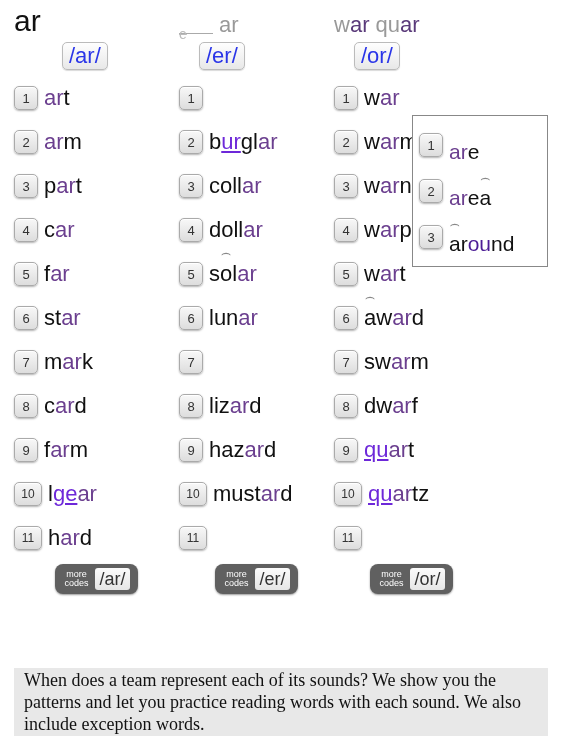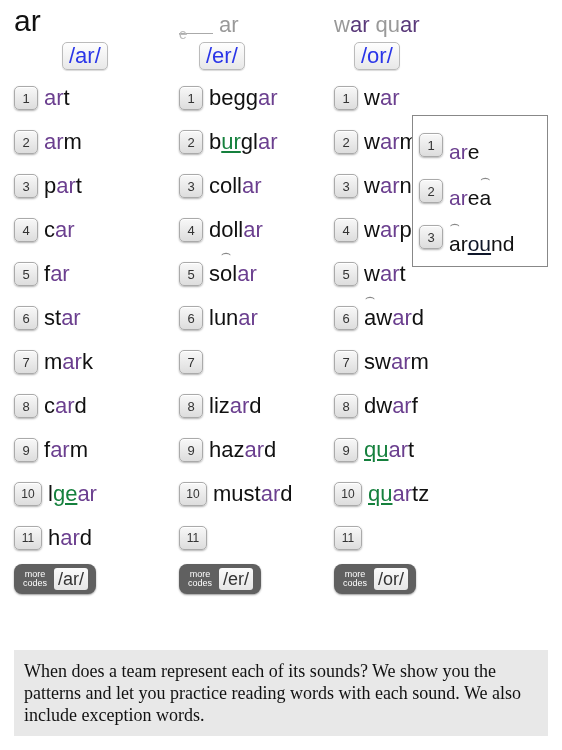--- a/index.html
+++ b/index.html
@@ -63,43 +63,43 @@
     margin-right:6px;
     flex: 0 0 24px;
   }
   .num.wide { width:28px; flex:0 0 28px; font-size:12px;}
   .word {
     font-size:22px;
     color:#111;
     white-space:nowrap;
   }
   .word .hl { color:#6b3f8f; }
-  .word .u { text-decoration: underline; color:#15803d; }
-  .word .u2 { text-decoration: underline; color:#0f172a; }
+  .word .u { text-decoration: underline; color:#6d28d9; }
+  .word .u2 { color:#4c1d95; }
   .word .mac { position:relative; }
   .word .mac::after{
     content:'⌢';
     position:absolute;
     top:-17px; left:0; right:0; text-align:center;
     font-size:16px; color:#888;
   }
 
   .side-box {
     position:absolute;
     top: 115px; right: 14px;
     width: 136px;
     border:1px solid #888;
     padding: 6px 6px;
     background:#fff;
   }
   .side-box .row{ height:46px; }
   .side-box .word{ font-size:21px;margin-top:14px; }
 
   .more-row { display:flex; padding: 4px 14px 0 14px; gap:0; }
-  .more-row .mcol{ flex:0 0 155px; display:flex; justify-content:flex-start;}
+  .more-row .mcol{ flex:0 0 155px; display:flex; justify-content:center;}
   .more-row .mcol:nth-child(1){ flex:0 0 165px; }
   .more-btn {
     background:#606060;
     border-radius:8px;
     padding:4px 8px 4px 8px;
     display:flex; align-items:center;
     gap:6px;
     box-shadow: 0 1px 2px rgba(0,0,0,0.4);
   }
   .more-btn .ml { color:#fff; font-size:9px; line-height:9px; width:26px; text-align:center; }
@@ -109,21 +109,21 @@
     padding:0 4px;
     font-size:18px;
     color:#333;
     line-height:22px;
   }
 
   .footer {
     position:absolute;
     left:14px; right:14px; bottom:14px;
     background:#e8e8e8;
-    padding:10px 10px;
+    padding:1px 10px;
     font-family: Georgia, 'Times New Roman', serif;
     font-size:18px;
     line-height:22px;
     color:#111;
   }
 
   .gline { border-bottom:1px solid #aaa; display:inline-block; width:34px; height:18px; vertical-align:baseline; position:relative; top:-4px;}
   .gline .eh { color:#bbb; font-size:14px; position:relative; top:3px; text-decoration:line-through;}
 </style>
 </head>
@@ -195,21 +195,20 @@
         <div class="word">l<span class="u">ge</span><span class="hl">ar</span></div>
       </div>
       <div class="row">
         <div class="num wide">11</div>
         <div class="word">h<span class="hl">ar</span>d</div>
       </div>
     </div>
   <div class="col" id="c2">
       <div class="row">
         <div class="num">1</div>
-        <div class="word">begg<span class="hl">ar</span></div>
       </div>
       <div class="row">
         <div class="num">2</div>
         <div class="word">b<span class="u">ur</span>gl<span class="hl">ar</span></div>
       </div>
       <div class="row">
         <div class="num">3</div>
         <div class="word">coll<span class="hl">ar</span></div>
       </div>
       <div class="row">

